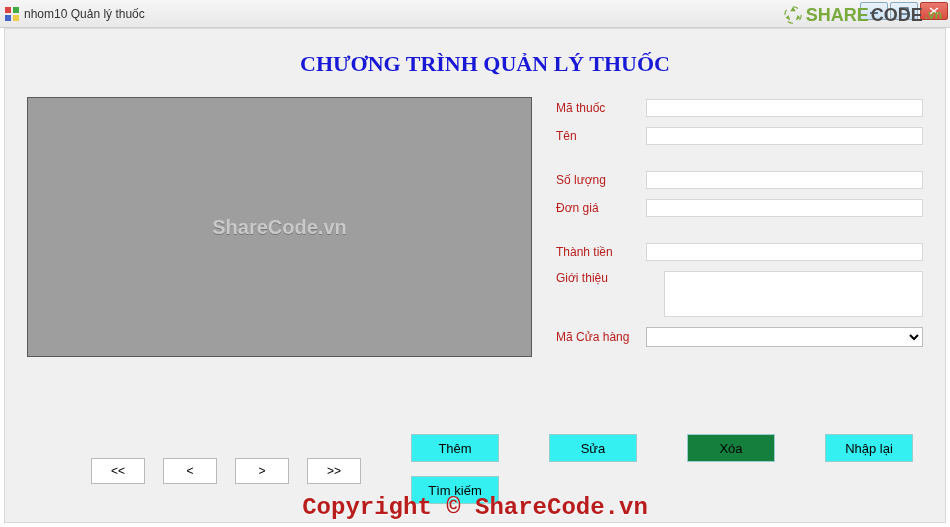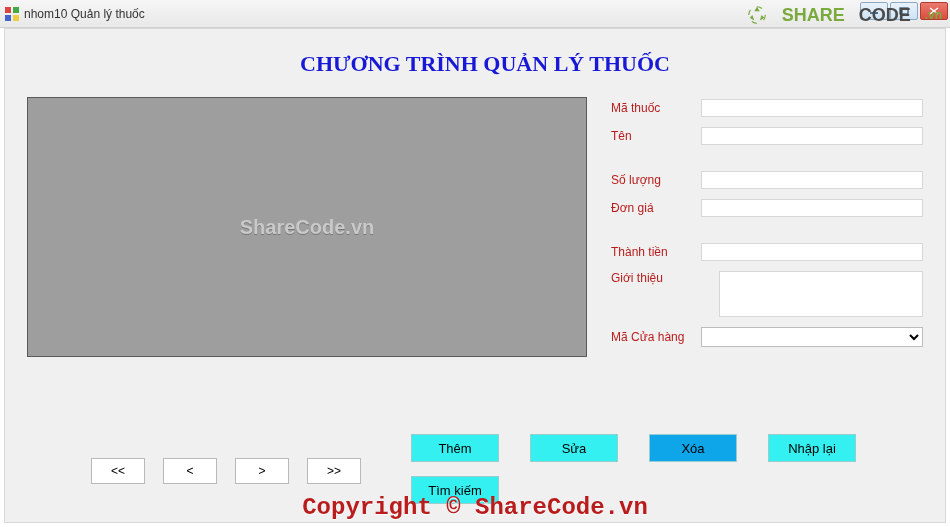--- a/index.html
+++ b/index.html
@@ -62,21 +62,21 @@
     font-size: 22px;
     font-weight: bold;
     padding: 22px 0 12px;
   }
   .main-row {
     display: flex;
     padding: 8px 22px 0 22px;
     gap: 24px;
   }
   .grid-placeholder {
-    width: 560px;
+    width: 505px;
     height: 260px;
     background: #9e9e9e;
     border: 1px solid #5a5a5a;
     position: relative;
     display:flex; align-items:center; justify-content:center;
   }
   .wm {
     color:#c9c9c9;
     font-size: 20px;
     font-weight:bold;
@@ -149,35 +149,35 @@
   }
   .action-col {
     flex:1;
     display:flex;
     flex-direction:column;
     gap: 14px;
     margin-left: 20px;
   }
   .action-row {
     display:flex;
-    gap: 31px;
+    gap: 50px;
   }
   .action-btn {
     width: 88px; height: 28px;
     border:1px solid #9cc;
     display:flex;align-items:center;justify-content:center;
     font-size:13px;
     cursor:pointer;
   }
   
   .logo-overlay {
     position:absolute;
     top: 4px; right: 8px;
     display:flex; align-items:center;
-    gap:14px;
+    gap:2px;
     font-weight:bold;
     font-size:18px;
     color:#7aa93c;
     font-family: Arial, sans-serif;
     pointer-events:none;
   }
   .logo-overlay .dark { color:#4a4a4a; }
   .logo-overlay .ext { color:#7aa93c; font-size:12px; }
   .logo-swirl {
     width:22px;height:22px;
@@ -278,21 +278,21 @@
       <div class="nav-btn">&lt;&lt;</div>
       <div class="nav-btn">&lt;</div>
       <div class="nav-btn">&gt;</div>
       <div class="nav-btn">&gt;&gt;</div>
     </div>
 
     <div class="action-col">
       <div class="action-row">
         <div class="action-btn" style="background: rgb(53, 240, 240);">Thêm</div>
         <div class="action-btn" style="background: rgb(53, 240, 240);">Sửa</div>
-        <div class="action-btn" style="background: #0ea5e9;">Xóa</div>
+        <div class="action-btn" style="background: #15803d;">Xóa</div>
         <div class="action-btn" style="background: rgb(53, 240, 240);">Nhập lại</div>
       </div>
       <div class="action-row">
         <div class="action-btn" style="background: rgb(53, 240, 240);">Tìm kiếm</div>
       </div>
     </div>
   </div>
 
 </div>
 

